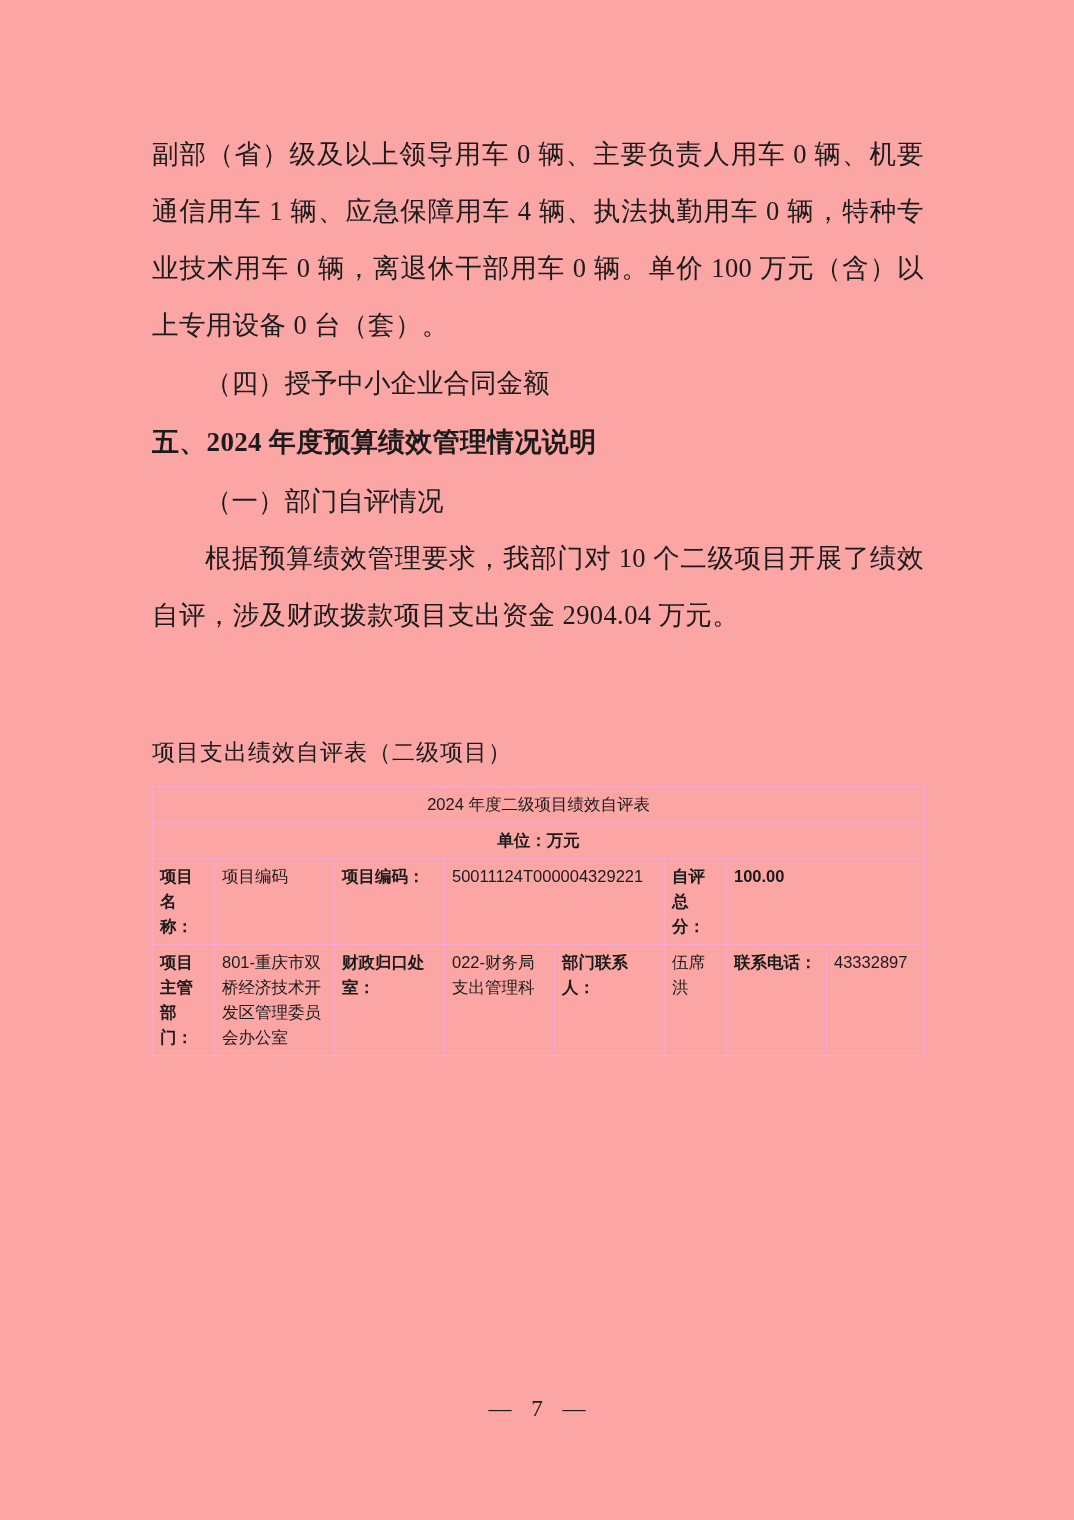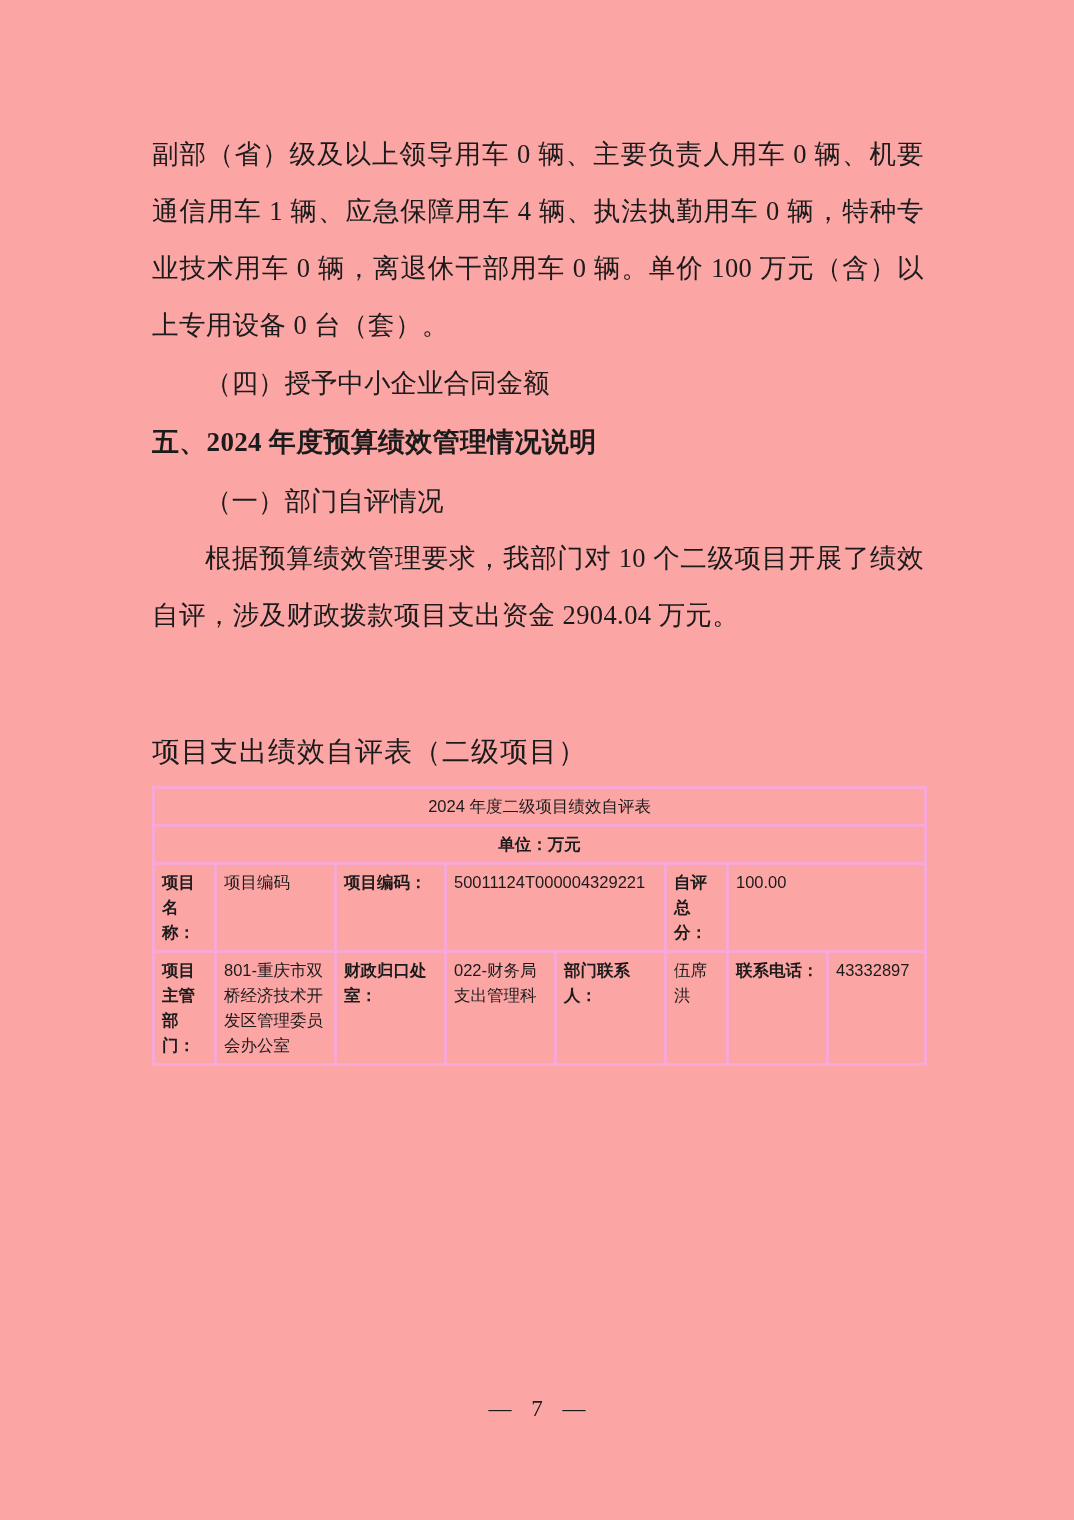--- a/index.html
+++ b/index.html
@@ -43,35 +43,35 @@
   .sub-heading {
     margin: 0;
     font-size: 26.5px;
     line-height: 58px;
     text-indent: 2em;
   }
   .gap-med { height: 86px; }
 
   .table-caption {
     margin: 0;
-    font-size: 28px;
+    font-size: 23px;
     line-height: 44px;
     letter-spacing: 1px;
     color: #1b1b1b;
     font-family: "Liberation Sans", "DejaVu Sans", sans-serif;
   }
 
   table.perf {
     border-collapse: collapse;
     width: 772px;
     margin-top: 12px;
     table-layout: fixed;
   }
   table.perf td {
-    border: 3px solid #f9a8d4;
+    border: 1px solid #f9a8d4;
     padding: 5px 7px;
     vertical-align: top;
     font-size: 16.5px;
     line-height: 25px;
     font-family: "Liberation Sans", "DejaVu Sans", sans-serif;
   }
   td.title-cell {
     text-align: center;
     font-size: 25px;
     line-height: 48px;
@@ -89,21 +89,21 @@
   .lbl {
     font-weight: bold;
     font-size: 17px;
     line-height: 27px;
   }
   .val {
     font-size: 16.5px;
     line-height: 26px;
   }
   .val-bold {
-    font-weight: normal;
+    font-weight: bold;
     font-size: 17px;
     line-height: 26px;
   }
   .vert { letter-spacing: 0px; }
 
   .footer {
     position: absolute;
     left: 0;
     top: 1396px;
     width: 1074px;

